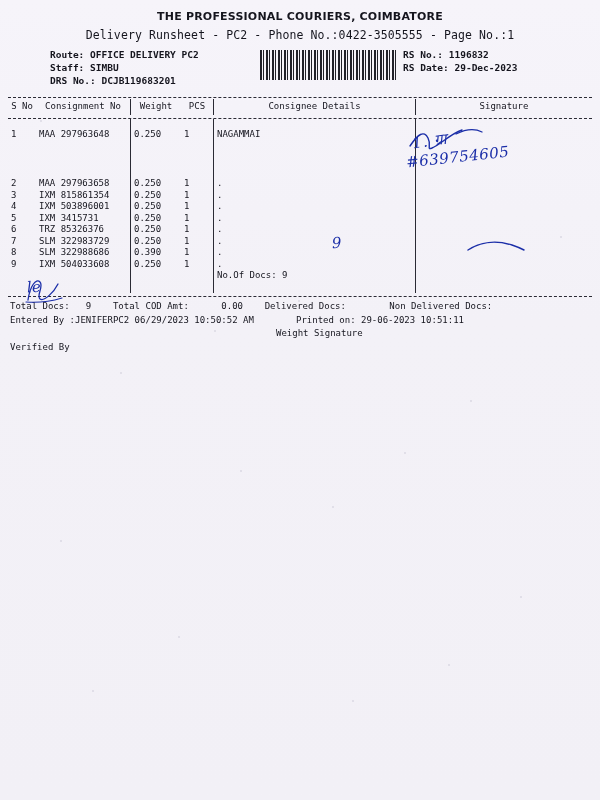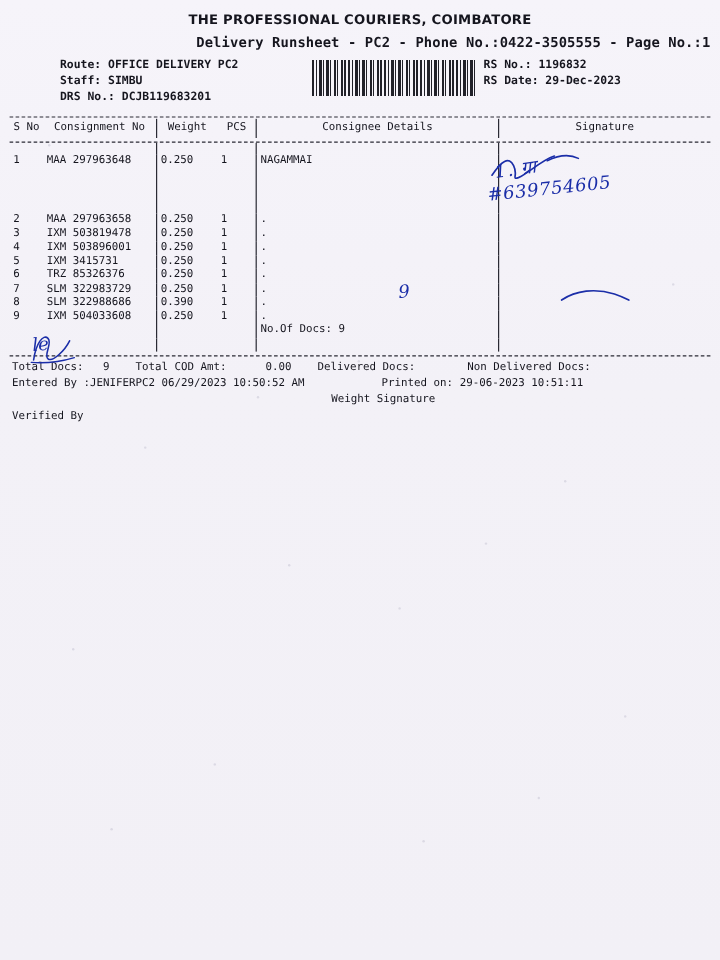--- a/index.html
+++ b/index.html
@@ -39,23 +39,23 @@
   }
   .title {
     text-align: center;
     font-family: "DejaVu Sans", sans-serif;
     font-weight: bold;
     font-size: 11px;
     letter-spacing: .2px;
     margin-top: 4px;
   }
   .subtitle {
-    text-align: right;
+    text-align: center;
     font-family: "DejaVu Sans Mono", monospace;
-    font-weight: bold;
+    font-weight: normal;
     font-size: 11.5px;
     margin-top: 5px;
     letter-spacing: .1px;
   }
   .meta {
     position: relative;
     margin-top: 6px;
     height: 46px;
     font-size: 9.5px;
     line-height: 13px;
@@ -138,21 +138,21 @@
   }
   .totals {
     font-size: 9px;
     line-height: 13px;
     margin-top: 3px;
     position: relative;
     height: 30px;
   }
   .totals .t1 { position: absolute; left: 2px; top: 0; white-space: pre; }
   .totals .t2 { position: absolute; left: 2px; top: 14px; white-space: pre; }
-  .totals .t3 { position: absolute; left: 310px; top: 14px; white-space: pre; }
+  .totals .t3 { position: absolute; left: 288px; top: 14px; white-space: pre; }
   .verified {
     position: relative;
     margin-top: 12px;
     font-size: 9px;
     height: 40px;
   }
   .verified .v1 { position: absolute; left: 2px; top: 0; }
   .verified .v2 { position: absolute; left: 268px; top: -14px; }
 
   
@@ -277,21 +277,21 @@
           <tr>
             <td>2</td>
             <td>MAA 297963658</td>
             <td class="vline">0.250</td>
             <td>1</td>
             <td class="vline">.</td>
             <td class="vline"></td>
           </tr>
           <tr>
             <td>3</td>
-            <td>IXM 503819478</td>
+            <td>IXM 815861354</td>
             <td class="vline">0.250</td>
             <td>1</td>
             <td class="vline">.</td>
             <td class="vline"></td>
           </tr>
           <tr>
             <td>4</td>
             <td>IXM 503896001</td>
             <td class="vline">0.250</td>
             <td>1</td>

